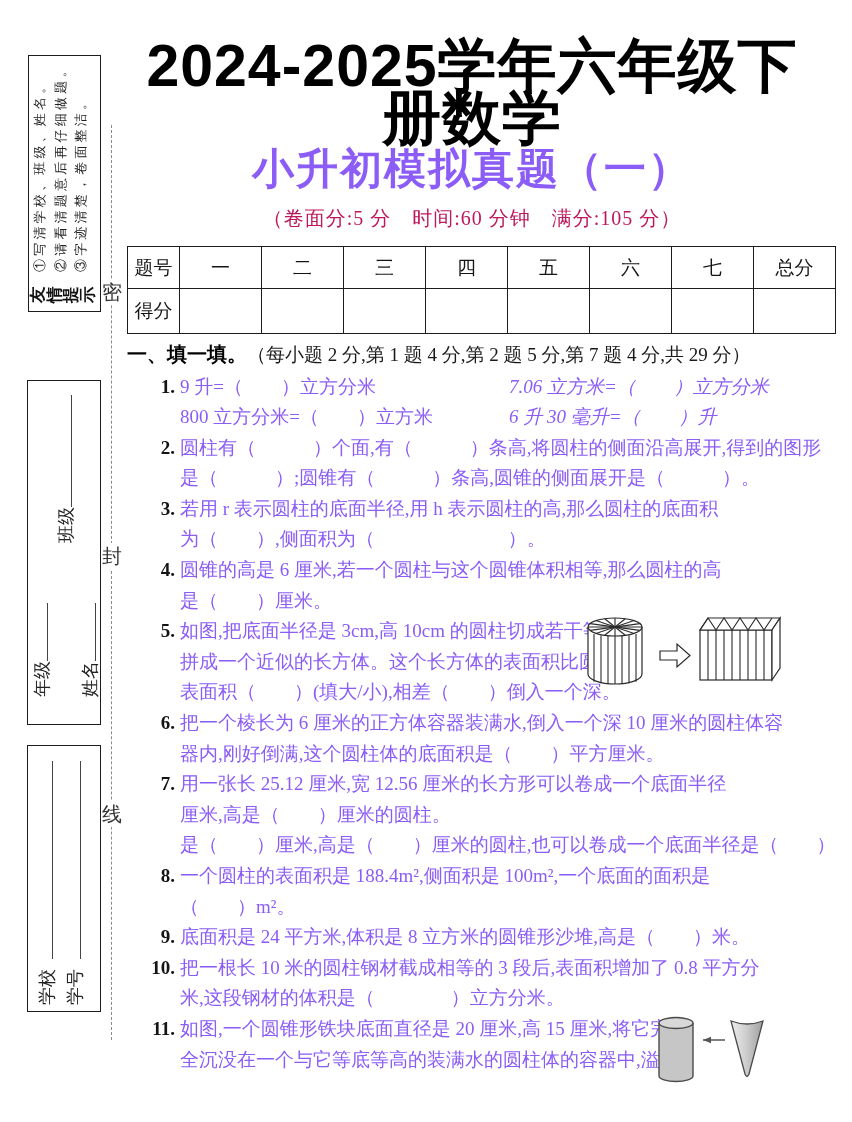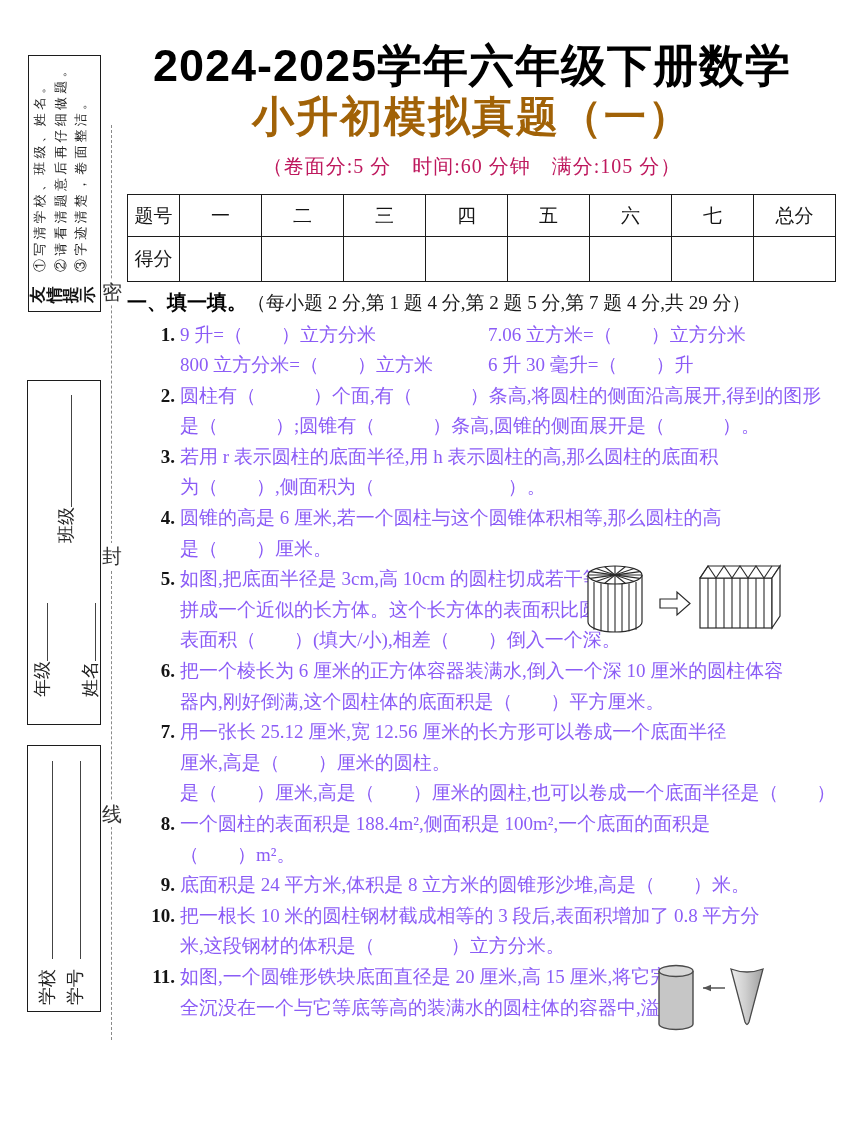--- a/index.html
+++ b/index.html
@@ -12,39 +12,39 @@
   .tips-title{width:22px;margin:1px 0 0 7px;font-size:16.5px;font-weight:bold;line-height:16.5px;
               word-break:break-all;letter-spacing:0;font-family:"Liberation Sans",sans-serif;color:#111;}
   .tips-list{margin-left:9px;padding-top:2px;font-size:13px;line-height:20.5px;letter-spacing:3.2px;white-space:nowrap;color:#222;}
   .inforow{white-space:nowrap;font-size:18px;line-height:23px;color:#222;}
   .blank{display:inline-block;border-bottom:1.4px solid #444;height:0.95em;}
   .sealline{position:absolute;left:111px;top:125px;height:915px;width:0;border-left:1.8px dashed #8a8a8a;}
   .sealchar{position:absolute;left:99px;width:26px;text-align:center;font-size:20px;color:#333;
             background:#fff;padding:2px 0;line-height:22px;}
   
   .main{position:absolute;left:127px;top:40px;width:712px;}
-  .title1{font-family:"Liberation Sans","DejaVu Sans",sans-serif;font-weight:bold;font-size:45px;
+  .title1{font-family:"Liberation Sans","DejaVu Sans",sans-serif;font-weight:bold;font-size:59px;
           line-height:52px;text-align:center;letter-spacing:1px;color:#000;width:690px;}
   .title2{font-family:"Liberation Sans","DejaVu Sans",sans-serif;font-weight:bold;font-size:42px;
-          line-height:50px;text-align:center;letter-spacing:2px;color:#a16207;width:690px;}
+          line-height:50px;text-align:center;letter-spacing:2px;color:#8b5cf6;width:690px;}
   .subtitle{font-size:20px;line-height:28px;text-align:center;margin-top:10px;width:690px;letter-spacing:1px;color:#be185d;}
   
   table.score{border-collapse:collapse;margin-top:14px;table-layout:fixed;width:708px;}
   table.score td{border:1.5px solid #1c1c1c;text-align:center;font-size:19px;padding:0;color:#141414;}
   table.score tr.r1 td{height:41px;}
   table.score tr.r2 td{height:44px;}
   
   .sectionline{margin-top:5px;line-height:30.5px;white-space:nowrap;}
   .sec-title{font-weight:bold;font-size:20px;font-family:"Liberation Sans",sans-serif;color:#000;}
   .sec-note{font-size:19px;color:#1a1a1a;}
   .questions{margin-top:0;}
   .q{position:relative;padding-left:53px;}
   .qno{position:absolute;left:0;top:0;width:48px;text-align:right;font-weight:bold;line-height:30.6px;font-size:19px;}
   .q-line{line-height:30.6px;font-size:19px;white-space:nowrap;color:#8b5cf6;}
-  .c2{position:absolute;left:308px;}
+  .c2{position:absolute;left:329px;font-style:italic;}
   .qfig{position:absolute;}
   svg .ln{stroke:#2a2a2a;stroke-width:1.1;fill:none;}
   svg .shp{stroke:#2a2a2a;stroke-width:1.2;fill:#ffffff;}
 </style>
 </head>
 <body>
 
 <div class="page">
 
   <div class="sealline"></div>

